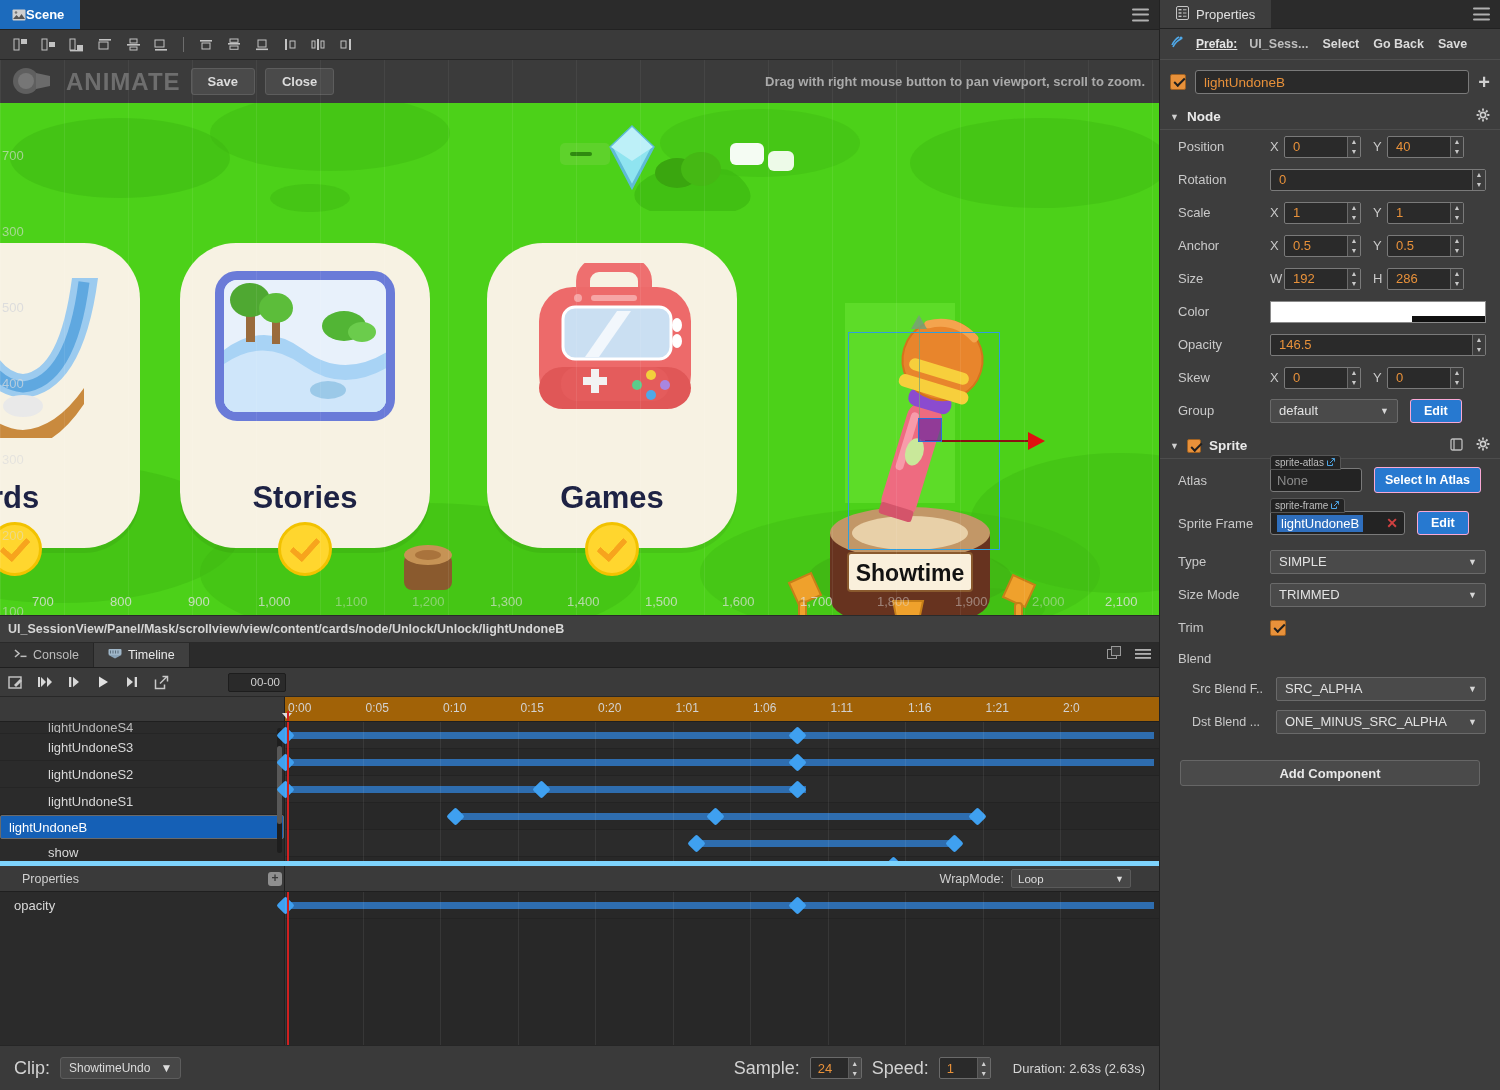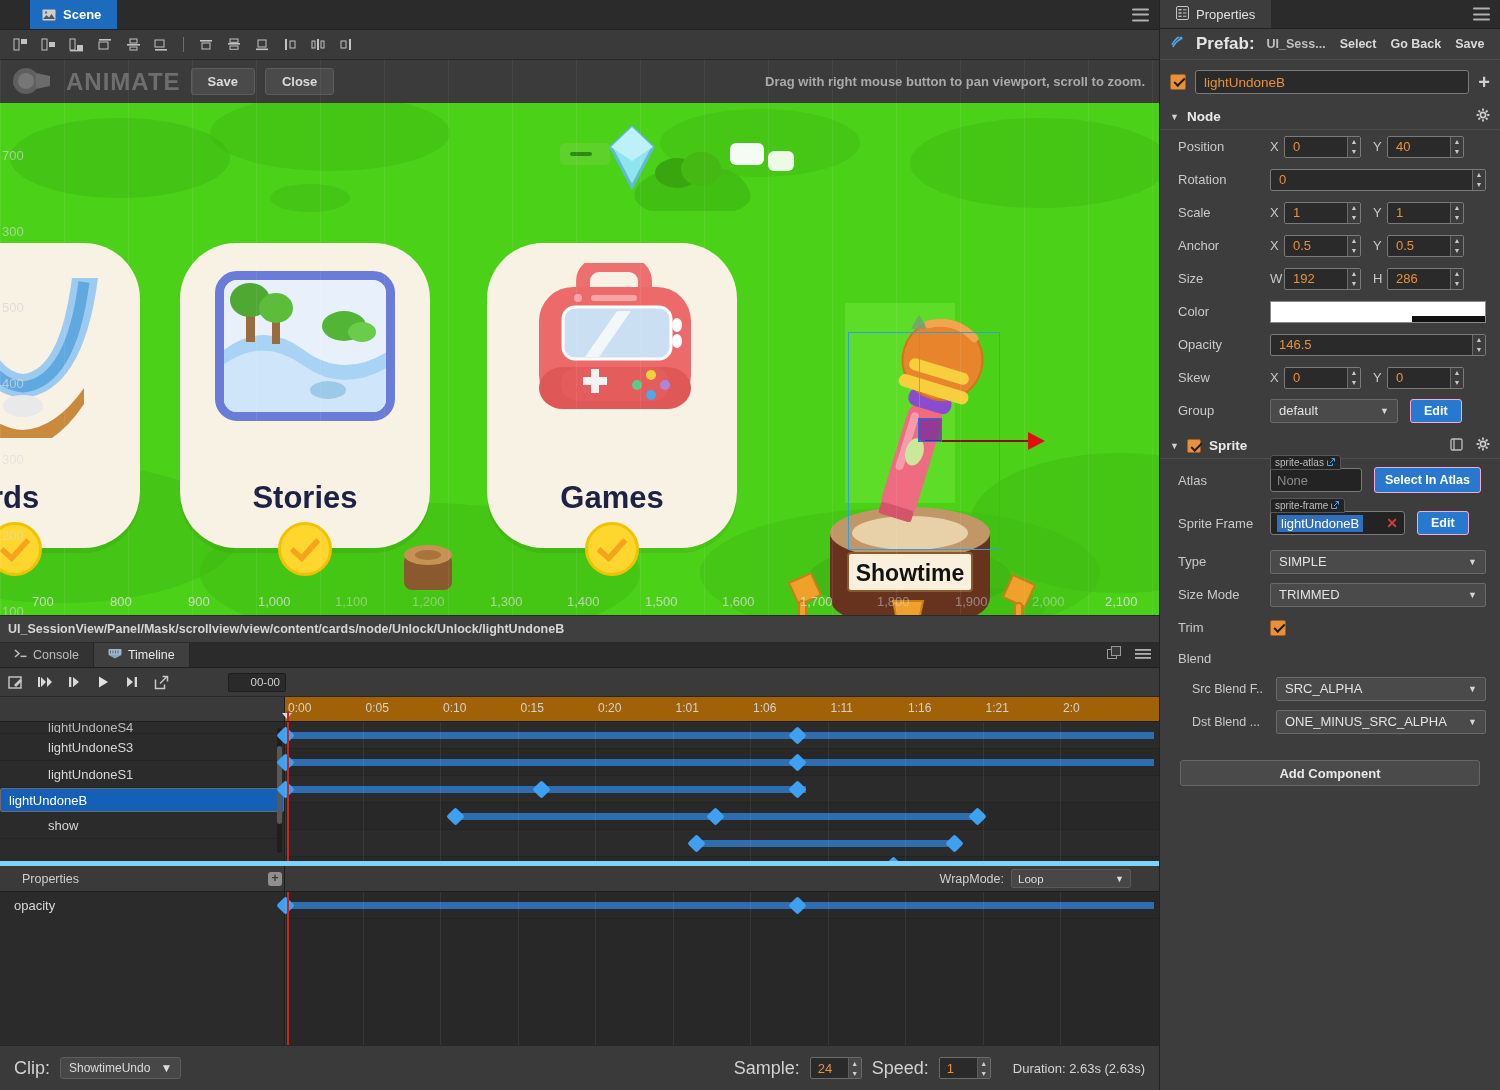--- a/index.html
+++ b/index.html
@@ -7,22 +7,22 @@
     background:#3c3c3c; font-family:"Liberation Sans", sans-serif; }
   body { display:flex; }
 
   
   #left { width:1160px; height:1090px; display:flex; flex-direction:column;
           background:#333; border-right:1px solid #222; }
 
   
   .tabbar { height:30px; background:#2b2b2b; display:flex; align-items:stretch;
             border-bottom:1px solid #222; position:relative; }
-  .tab { display:flex; align-items:center; gap:7px; padding:0 16px 0 12px;
-         font-size:13px; color:#c8c8c8; background:#383838;margin-left:30px; }
+  .tab { display:flex; align-items:center; padding:0 16px 0 12px;
+         font-size:13px; color:#c8c8c8; background:#383838; }
   .tab.active { background:#1c6bbd; color:#fff; font-weight:bold; }
   .tab .tico { width:14px; height:14px; display:inline-block; }
   .hamb { position:absolute; right:10px; top:50%; transform:translateY(-50%);
           width:17px; height:13px; display:flex; flex-direction:column;
           justify-content:space-between; }
   .hamb i { display:block; height:2px; background:#b0b0b0; border-radius:1px; }
 
   
   .aligntb { height:30px; background:#3a3a3a; border-bottom:1px solid #262626;
              display:flex; align-items:center; padding-left:8px; gap:2px; }
@@ -185,21 +185,21 @@
 
   
   #right { width:340px; height:1090px; background:#3d3d3d; display:flex;
            flex-direction:column; }
   .pr-tabbar { height:29px; background:#2b2b2b; display:flex; position:relative;
                border-bottom:1px solid #222; }
   .pr-tab { display:flex; align-items:center; gap:7px; padding:0 16px;
             font-size:13px; color:#e0e0e0; background:#3d3d3d; }
   .pr-prefab { height:31px; display:flex; align-items:center; gap:12px;
      padding:0 10px; border-bottom:1px solid #4d4d4d; }
-  .pf-key { font-size:17px; font-weight:bold; color:#e4e4e4; }
+  .pf-key { font-size:12px; font-weight:bold; color:#e4e4e4;text-decoration:underline; }
   .pf-val { font-size:12.5px; color:#bfbfbf; font-weight:bold; }
   .pf-link { font-size:12.5px; font-weight:bold; color:#dadada; margin-left:2px; }
 
   .pr-namerow { height:32px; display:flex; align-items:center; gap:9px;
                 padding:0 10px; margin-top:6px; }
   .chk { width:16px; height:16px; background:#E8913A; border:1px solid #9f6122;
          border-radius:2px; position:relative; }
   .chk:after { content:""; position:absolute; left:3px; top:3px; width:9px;
      height:4px; border-left:2.4px solid #1f1f1f; border-bottom:2.4px solid #1f1f1f;
      transform:rotate(-45deg); }
@@ -648,20 +648,21 @@
           <span style="left: 778px;">2:0</span>
           <div class="playhead" style="left: 2px; top: 14px;"></div>
           <div style="position: absolute; left: -3px; top: 16px; width: 0px; height: 0px; border-left: 5px solid transparent; border-right: 5px solid transparent; border-top: 6px solid rgb(221, 221, 221);"></div>
         </div>
     </div>
 
     <div class="tracks-area">
       <div class="names-col" id="names-col">
           <div class="trow" style="height: 12px; overflow: hidden; color: rgb(187, 187, 187);">lightUndoneS4</div>
           <div class="trow">lightUndoneS3</div>
+          <div class="trow">lightUndoneS2</div>
           <div class="trow">lightUndoneS1</div>
           <div class="trow sel">lightUndoneB</div>
           <div class="trow">show</div>
         <div class="vscroll">
             <i></i>
           </div>
       </div>
       <div class="keys-col" id="keys-col">
           <div class="krow" style="top: 0px;">
             <div class="kbar" style="left: 0px; width: 869px;"></div>

